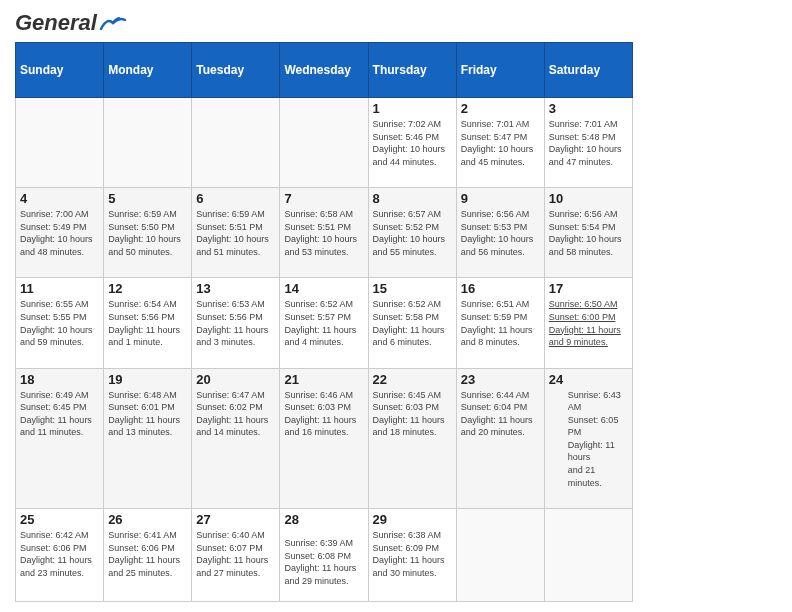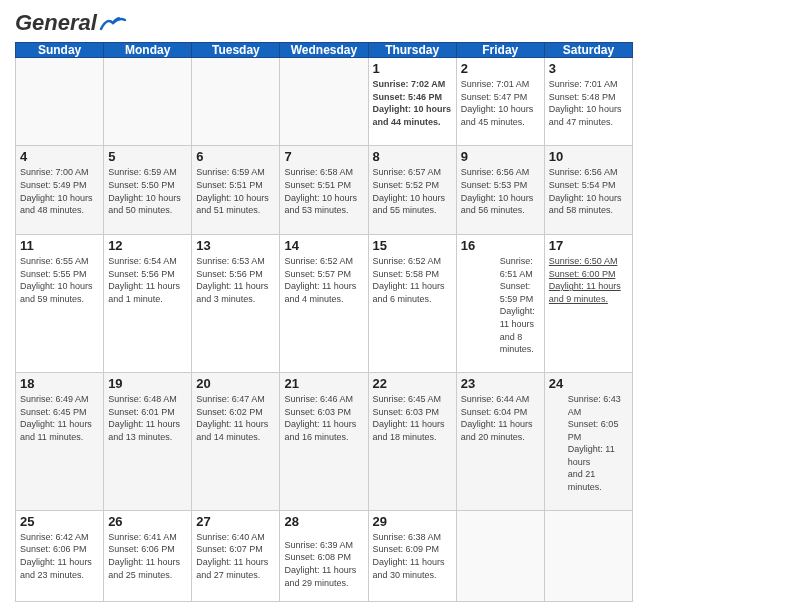--- a/index.html
+++ b/index.html
@@ -44,22 +44,22 @@
       flex: 1;
       border: 1px solid #ccc;
       border-collapse: collapse;
       width: 100%;
       table-layout: fixed;
     }
     .calendar th {
       background: #1565C0;
       color: #fff;
       font-size: 12px;
-      padding: 0 4px;
-      text-align: center;
+      padding: 20px 4px;
+      text-align: left;
       border: 1px solid #1a4a8a;
       font-weight: bold;
     }
     .calendar td {
       vertical-align: top;
       border: 1px solid #ccc;
       padding: 3px 4px;
       font-size: 9.5px;
       color: #333;
       height: 80px;
@@ -136,21 +136,21 @@
         </tr>
     </thead>
     <tbody id="calendar-body">
     <tr>
           <td class="empty"></td>
           <td class="empty"></td>
           <td class="empty"></td>
           <td class="empty"></td>
           <td>
             <span class="day-num">1</span>
-            <div class="day-info" style="white-space: pre-line; font-weight: bold;">Sunrise: 7:02 AM
+            <div class="day-info" style="white-space: pre-line;">Sunrise: 7:02 AM
 Sunset: 5:46 PM
 Daylight: 10 hours
 and 44 minutes.</div>
           </td>
           <td>
             <span class="day-num">2</span>
             <div class="day-info" style="white-space: pre-line;">Sunrise: 7:01 AM
 Sunset: 5:47 PM
 Daylight: 10 hours
 and 45 minutes.</div>
@@ -245,21 +245,21 @@
           </td>
           <td>
             <span class="day-num">15</span>
             <div class="day-info" style="white-space: pre-line;">Sunrise: 6:52 AM
 Sunset: 5:58 PM
 Daylight: 11 hours
 and 6 minutes.</div>
           </td>
           <td>
             <span class="day-num">16</span>
-            <div class="day-info" style="white-space: pre-line; margin-left: 39px;">Sunrise: 6:51 AM
+            <div class="day-info" style="white-space: pre-line;">Sunrise: 6:51 AM
 Sunset: 5:59 PM
 Daylight: 11 hours
 and 8 minutes.</div>
           </td>
           <td>
             <span class="day-num">17</span>
             <div class="day-info" style="white-space: pre-line; text-decoration: underline;">Sunrise: 6:50 AM
 Sunset: 6:00 PM
 Daylight: 11 hours
 and 9 minutes.</div>

